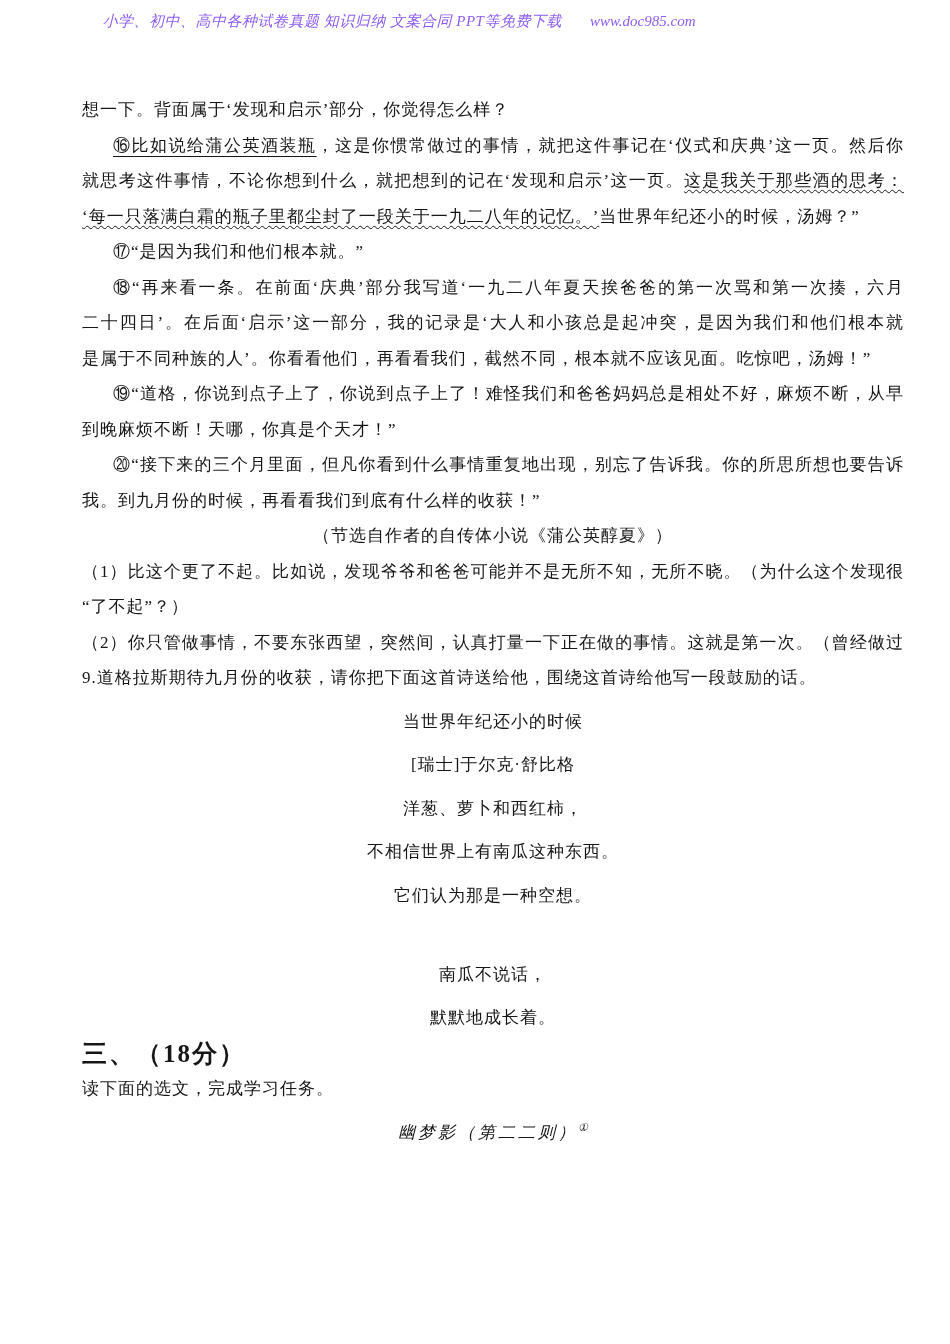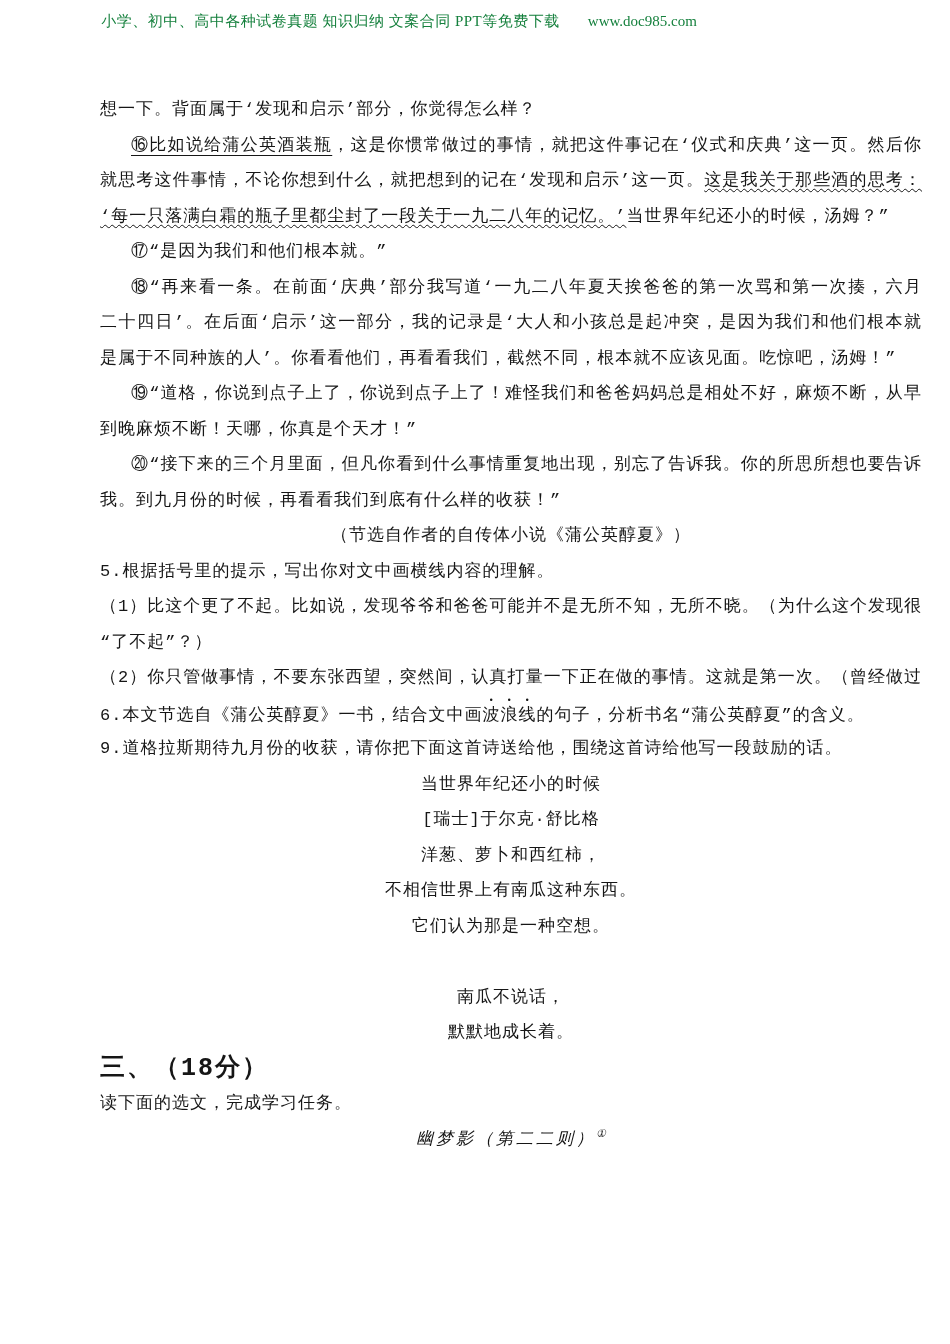--- a/index.html
+++ b/index.html
@@ -3,31 +3,31 @@
 <meta charset="utf-8">
 <style>
   html,body{margin:0;padding:0;}
   body{
     width:950px;height:1344px;position:relative;background:#ffffff;
     font-family:"Liberation Serif","DejaVu Serif",serif;color:#161616;
     overflow:hidden;
   }
   .site-header{
     position:absolute;top:12px;left:0;width:798px;text-align:center;
-    font-size:15px;letter-spacing:0.5px;white-space:nowrap;color:#15803d;
+    font-size:15px;letter-spacing:0.5px;white-space:nowrap;color:#8b5cf6;font-style:italic;
   }
   .site-header .site-url{margin-left:28px;letter-spacing:0;}
   .doc{
-    position:absolute;left:100px;top:92px;width:822px;
-    font-size:17px;line-height:35.5px;letter-spacing:1px;font-family:Liberation Mono, monospace;
+    position:absolute;left:82px;top:92px;width:822px;
+    font-size:17px;line-height:35.5px;letter-spacing:1px;
   }
   .ln{height:35.5px;text-align:left;}
   .just{text-align:justify;text-align-last:justify;}
   .right{text-align:center;}
-  .center{text-align:center;}
+  .center{text-align:center;margin-top:8px;}
   .indent{text-indent:31px;}
   .blank{height:35.5px;}
   .u{
     text-decoration:underline;text-decoration-thickness:1px;
     text-underline-offset:5px;
   }
   .wavy{
     text-decoration:underline wavy;text-decoration-thickness:1px;
     text-underline-offset:3px;
     margin-top:16px;
@@ -59,26 +59,24 @@
   <div class="ln indent">⑰“是因为我们和他们根本就。”</div>
   <div class="ln indent just">⑱“再来看一条。在前面‘庆典’部分我写道‘一九二八年夏天挨爸爸的第一次骂和第一次揍，六月</div>
   <div class="ln just">二十四日’。在后面‘启示’这一部分，我的记录是‘大人和小孩总是起冲突，是因为我们和他们根本就</div>
   <div class="ln">是属于不同种族的人’。你看看他们，再看看我们，截然不同，根本就不应该见面。吃惊吧，汤姆！”</div>
   <div class="ln indent just">⑲“道格，你说到点子上了，你说到点子上了！难怪我们和爸爸妈妈总是相处不好，麻烦不断，从早</div>
   <div class="ln">到晚麻烦不断！天哪，你真是个天才！”</div>
   <div class="ln indent just">⑳“接下来的三个月里面，但凡你看到什么事情重复地出现，别忘了告诉我。你的所思所想也要告诉</div>
   <div class="ln">我。到九月份的时候，再看看我们到底有什么样的收获！”</div>
   <div class="ln right">（节选自作者的自传体小说《蒲公英醇夏》）</div>
 
-  <div class="ln">5.根据括号里的提示，写出你对文中画横线内容的理解。</div>
   <div class="ln just">（1）比这个更了不起。比如说，发现爷爷和爸爸可能并不是无所不知，无所不晓。（为什么这个发现很</div>
   <div class="ln">“了不起”？）</div>
   <div class="ln just">（2）你只管做事情，不要东张西望，突然间，认真打量一下正在做的事情。这就是第一次。（曾经做过</div>
 
-  <div class="ln"><span>6.本文节选自《蒲公英醇夏》一书，结合文中画</span><span class="em-dots">波浪线</span><span>的句子，分析书名“蒲公英醇夏”的含义。</span></div>
 
   <div class="ln">9.道格拉斯期待九月份的收获，请你把下面这首诗送给他，围绕这首诗给他写一段鼓励的话。</div>
 
   <div class="ln center">当世界年纪还小的时候</div>
   <div class="ln center">[瑞士]于尔克·舒比格</div>
   <div class="ln center">洋葱、萝卜和西红柿，</div>
   <div class="ln center">不相信世界上有南瓜这种东西。</div>
   <div class="ln center">它们认为那是一种空想。</div>
   <div class="ln blank"></div>
   <div class="ln center">南瓜不说话，</div>

